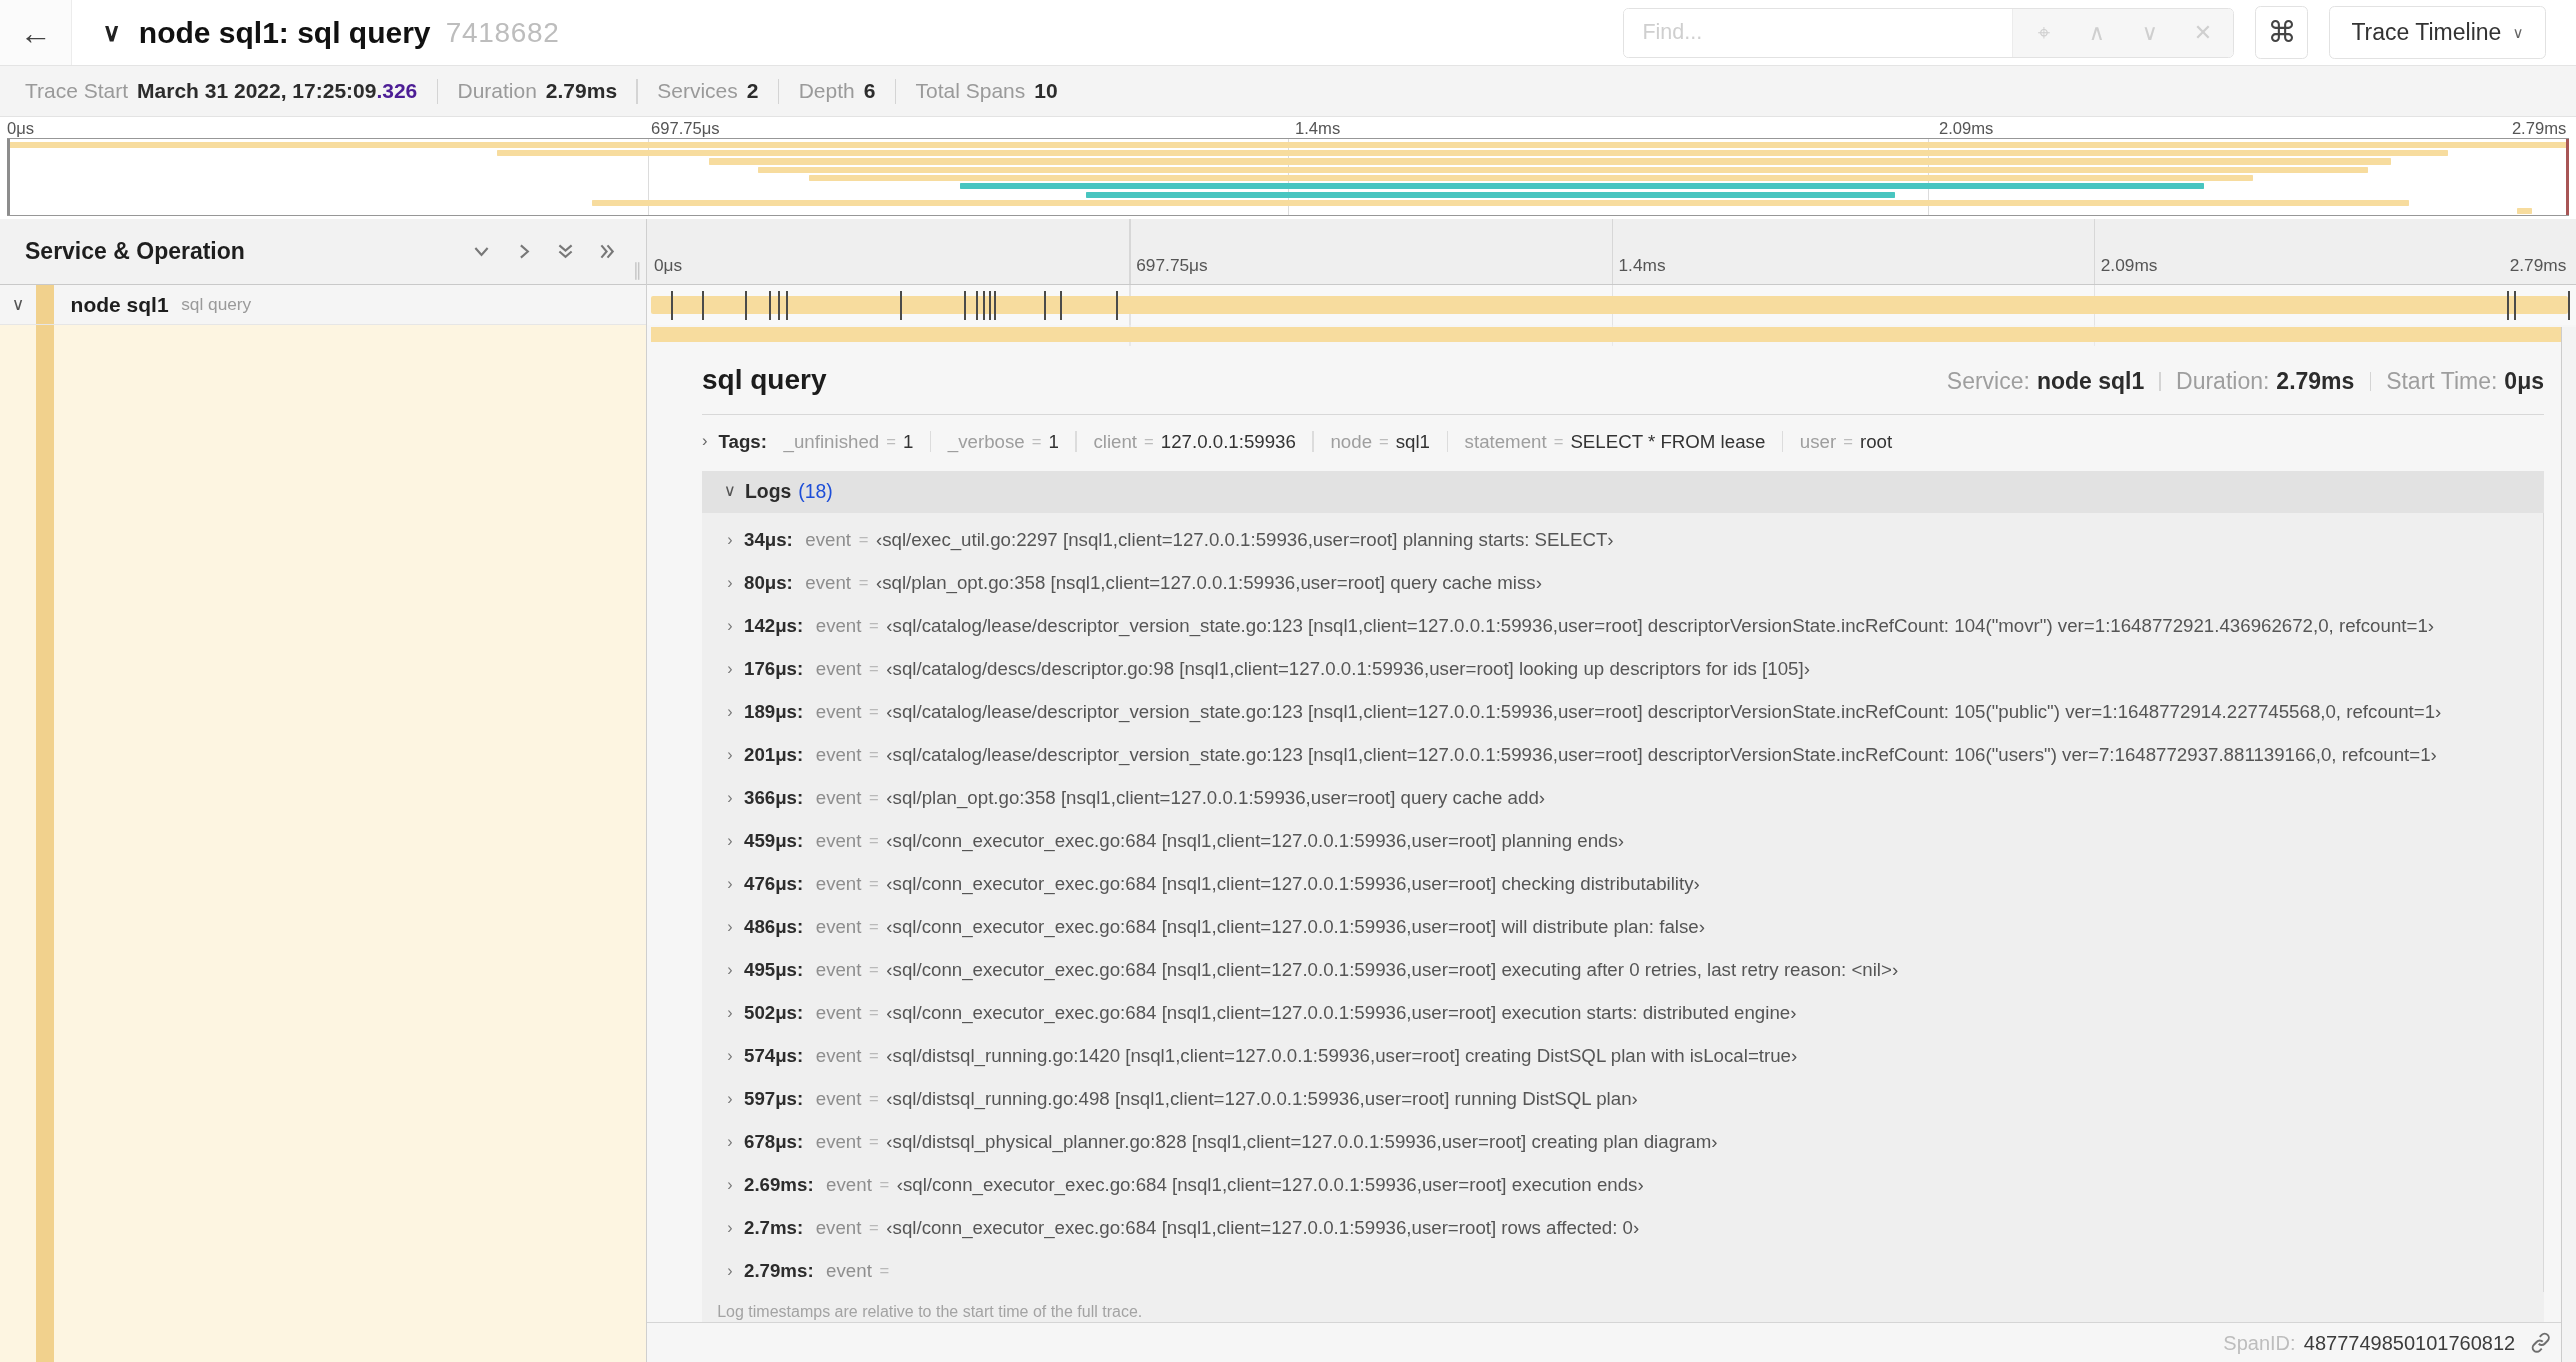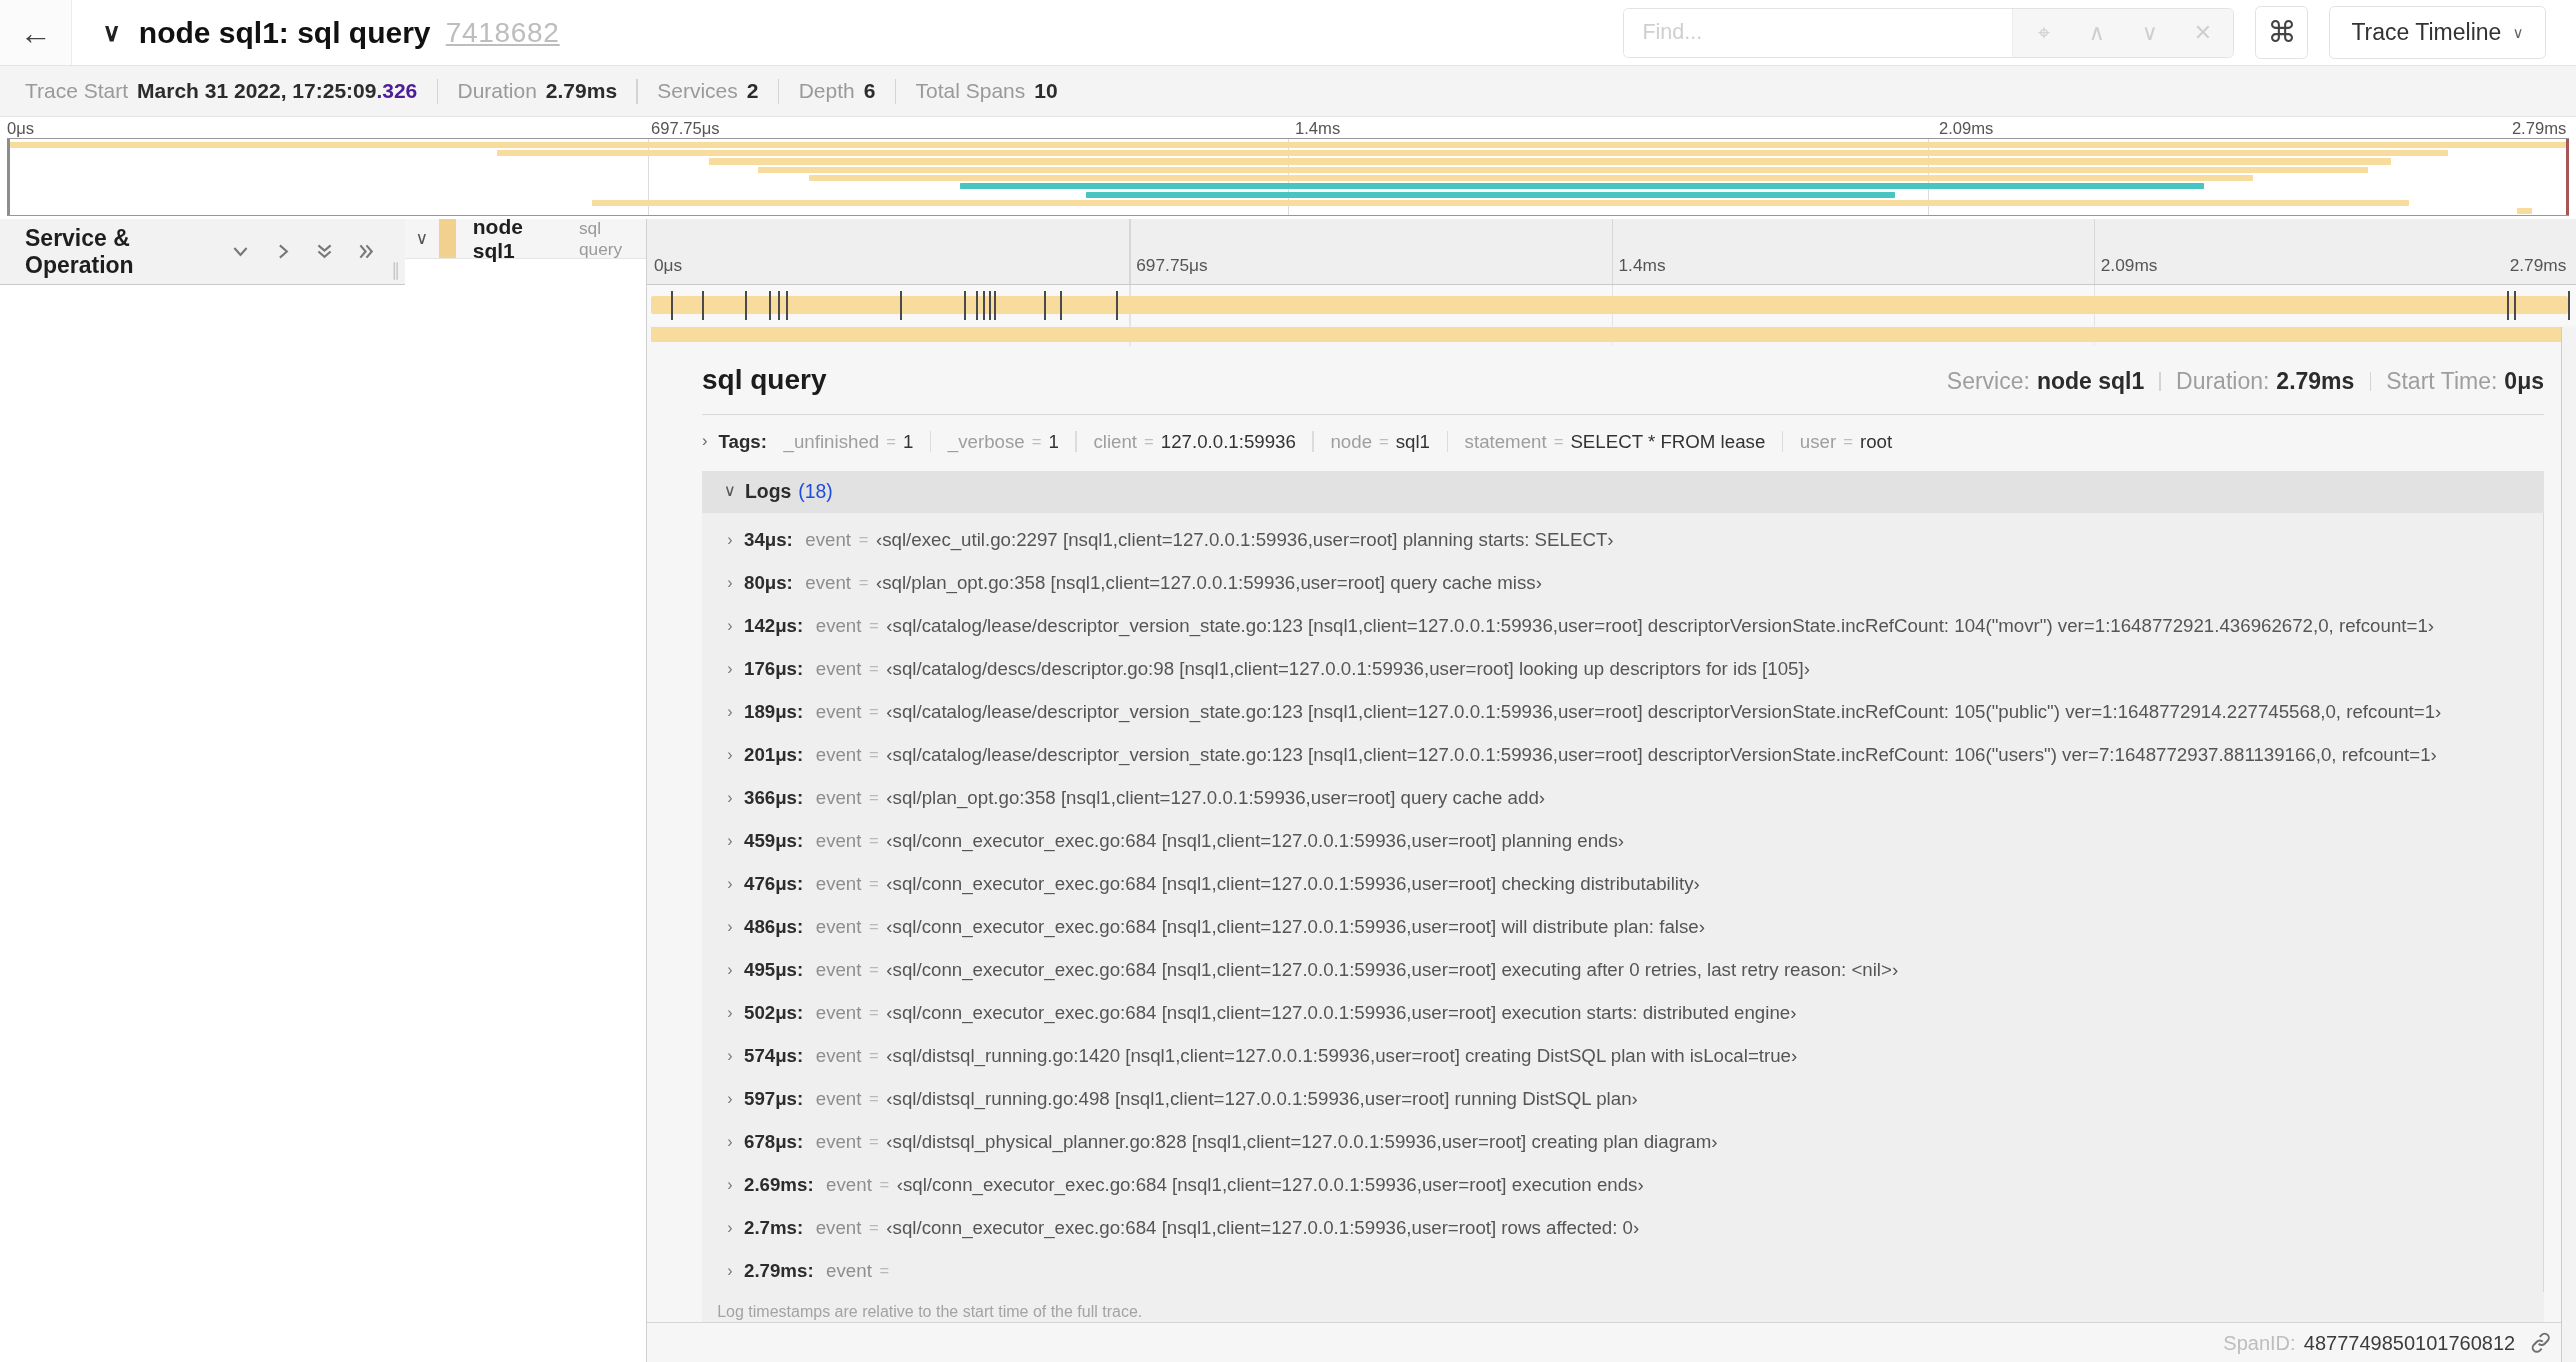--- a/index.html
+++ b/index.html
@@ -7,21 +7,21 @@
   #app {
     position:relative; width:2576px; height:1363px; overflow:hidden;
     font-family:"Liberation Sans", sans-serif; color:#333; background:#fff;
   }
   
   .topbar { height:66px; display:flex; align-items:center; border-bottom:1.4px solid #e4e4e4; background:#fff; }
   .back-btn { width:72px; height:65px; border-right:1.4px solid #ececec; background:#fbfbfb;
     display:flex; align-items:center; justify-content:center; font-size:32px; color:#444; cursor:pointer; }
   .title-chevron { margin-left:30.5px; font-size:25px; font-weight:700; color:#222; }
   .trace-title { margin-left:18px; font-size:30px; font-weight:700; color:#111; white-space:nowrap; }
-  .trace-id { margin-left:15.2px; font-size:28px; font-weight:400; color:#bdbdbd; letter-spacing:0.7px;text-decoration:underline; }
+  .trace-id { margin-left:15.2px; font-size:28px; font-weight:400; color:#bdbdbd; letter-spacing:0.7px; }
   .topbar-right { margin-left:auto; display:flex; align-items:center; padding-right:30.5px; }
   .find-group { display:flex; align-items:stretch; height:50px; border:1.4px solid #e2e2e2; border-radius:5.5px; overflow:hidden; background:#fff; }
   .find-input { width:388px; border:none; outline:none; padding:0 18px; font-size:21.5px; color:#444; background:#fff; font-family:"Liberation Sans",sans-serif;}
   .find-input::placeholder { color:#cfcfcf; }
   .find-tools { display:flex; align-items:center; background:#f6f6f6; border-left:1.4px solid #ececec; padding:0 18px; gap:28px; color:#cfcfcf; font-size:22px; }
   .find-tools .ticon { width:25px; text-align:center; }
   .sq-btn { width:53px; height:53px; margin-left:21px; border:1.4px solid #e2e2e2; border-radius:5.5px; background:#fff;
     display:flex; align-items:center; justify-content:center; font-size:29px; color:#444; cursor:pointer; }
   .view-btn { height:53px; margin-left:21px; border:1.4px solid #e2e2e2; border-radius:5.5px; background:#fff;
     display:flex; align-items:center; padding:0 21px; font-size:23px; color:#333; gap:11px; cursor:pointer; white-space:nowrap; }
@@ -36,21 +36,21 @@
   .minimap { position:relative; }
   .mini-labels { position:relative; height:21px; font-size:16.6px; color:#555; }
   .mini-labels span { position:absolute; top:2.1px; white-space:nowrap; }
   .mini-canvas { position:relative; margin:0 7px; height:78px; background:#fff; border:1.4px solid #979797; }
   .mini-bar { position:absolute; height:6.2px; border-radius:0.7px; }
   .grid-line { position:absolute; top:0; bottom:0; width:1.4px; background:#dcdcdc; }
   .mini-handle-left { position:absolute; left:-1.4px; top:0; bottom:0; width:3.5px; background:#8d8d8d; }
   .mini-handle-right { position:absolute; right:-1.4px; top:0; bottom:0; width:3.5px; background:#a85555; }
   
   .main { position:absolute; top:219px; bottom:0; left:0; right:0; display:flex; }
-  .left-col { width:647px; border-right:1.4px solid #cfcfcf; display:flex; flex-direction:row; background:#fff; }
+  .left-col { width:647px; border-right:1.4px solid #cfcfcf; display:flex; flex-direction:column; background:#fff; }
   .so-header { height:66px; background:#f2f2f2; border-bottom:1.4px solid #c9c9c9; display:flex; align-items:center; padding:0 9.7px 0 25px; position:relative; }
   .so-title { font-size:23px; font-weight:700; color:#1e1e1e; }
   .so-icons { margin-left:auto; display:flex; align-items:center; gap:21px; padding-right:18px; }
   .so-icons svg { display:block; }
   .grip { position:absolute; right:4.2px; bottom:5.5px; color:#c6c6c6; font-size:18px; }
   .span-row { height:40px; background:#f5f5f5; border-bottom:1.4px solid #e6e6e6; display:flex; align-items:center; cursor:pointer; }
   .row-chevron { width:36px; text-align:center; color:#555; font-size:17.3px; }
   .row-strip { width:18px; align-self:stretch; background:#f1d18d; }
   .row-service { font-size:21px; font-weight:700; color:#1e1e1e; margin-left:16.6px; }
   .row-op { font-size:17.3px; color:#9a9a9a; margin-left:12.5px; }

